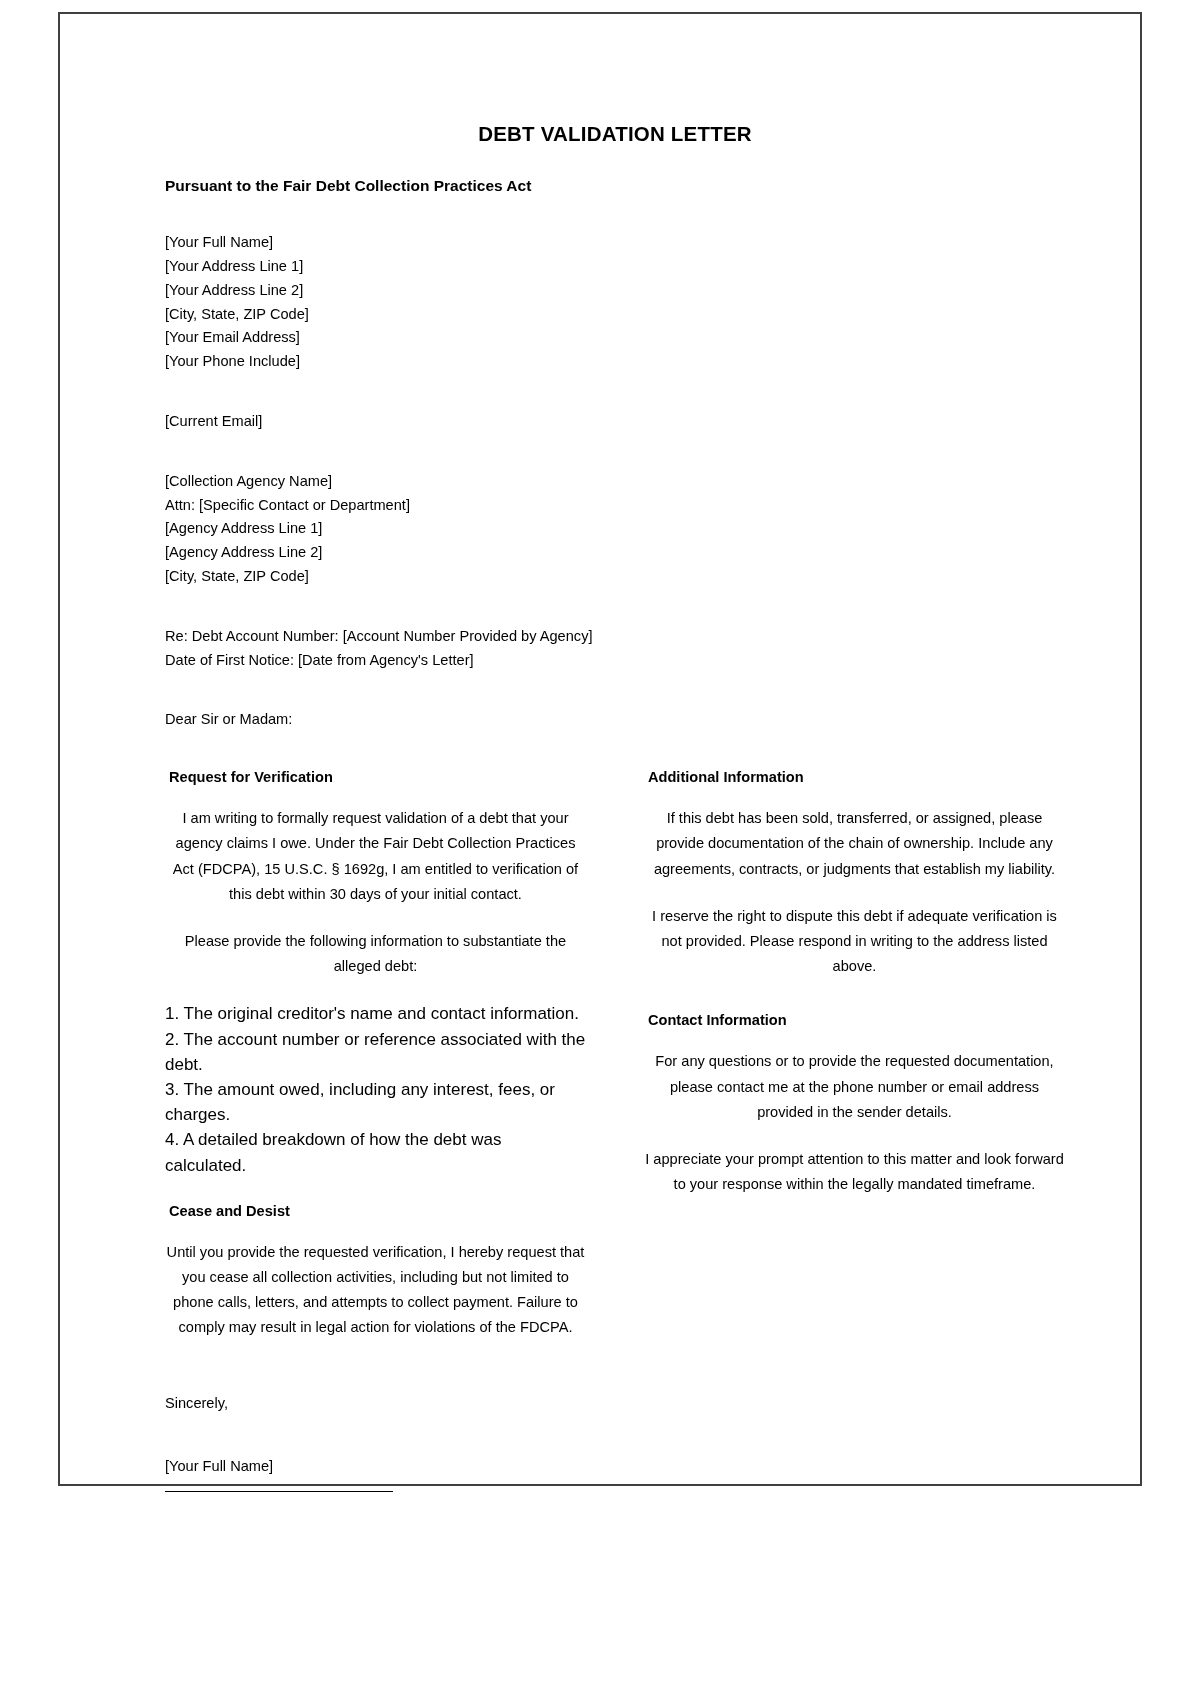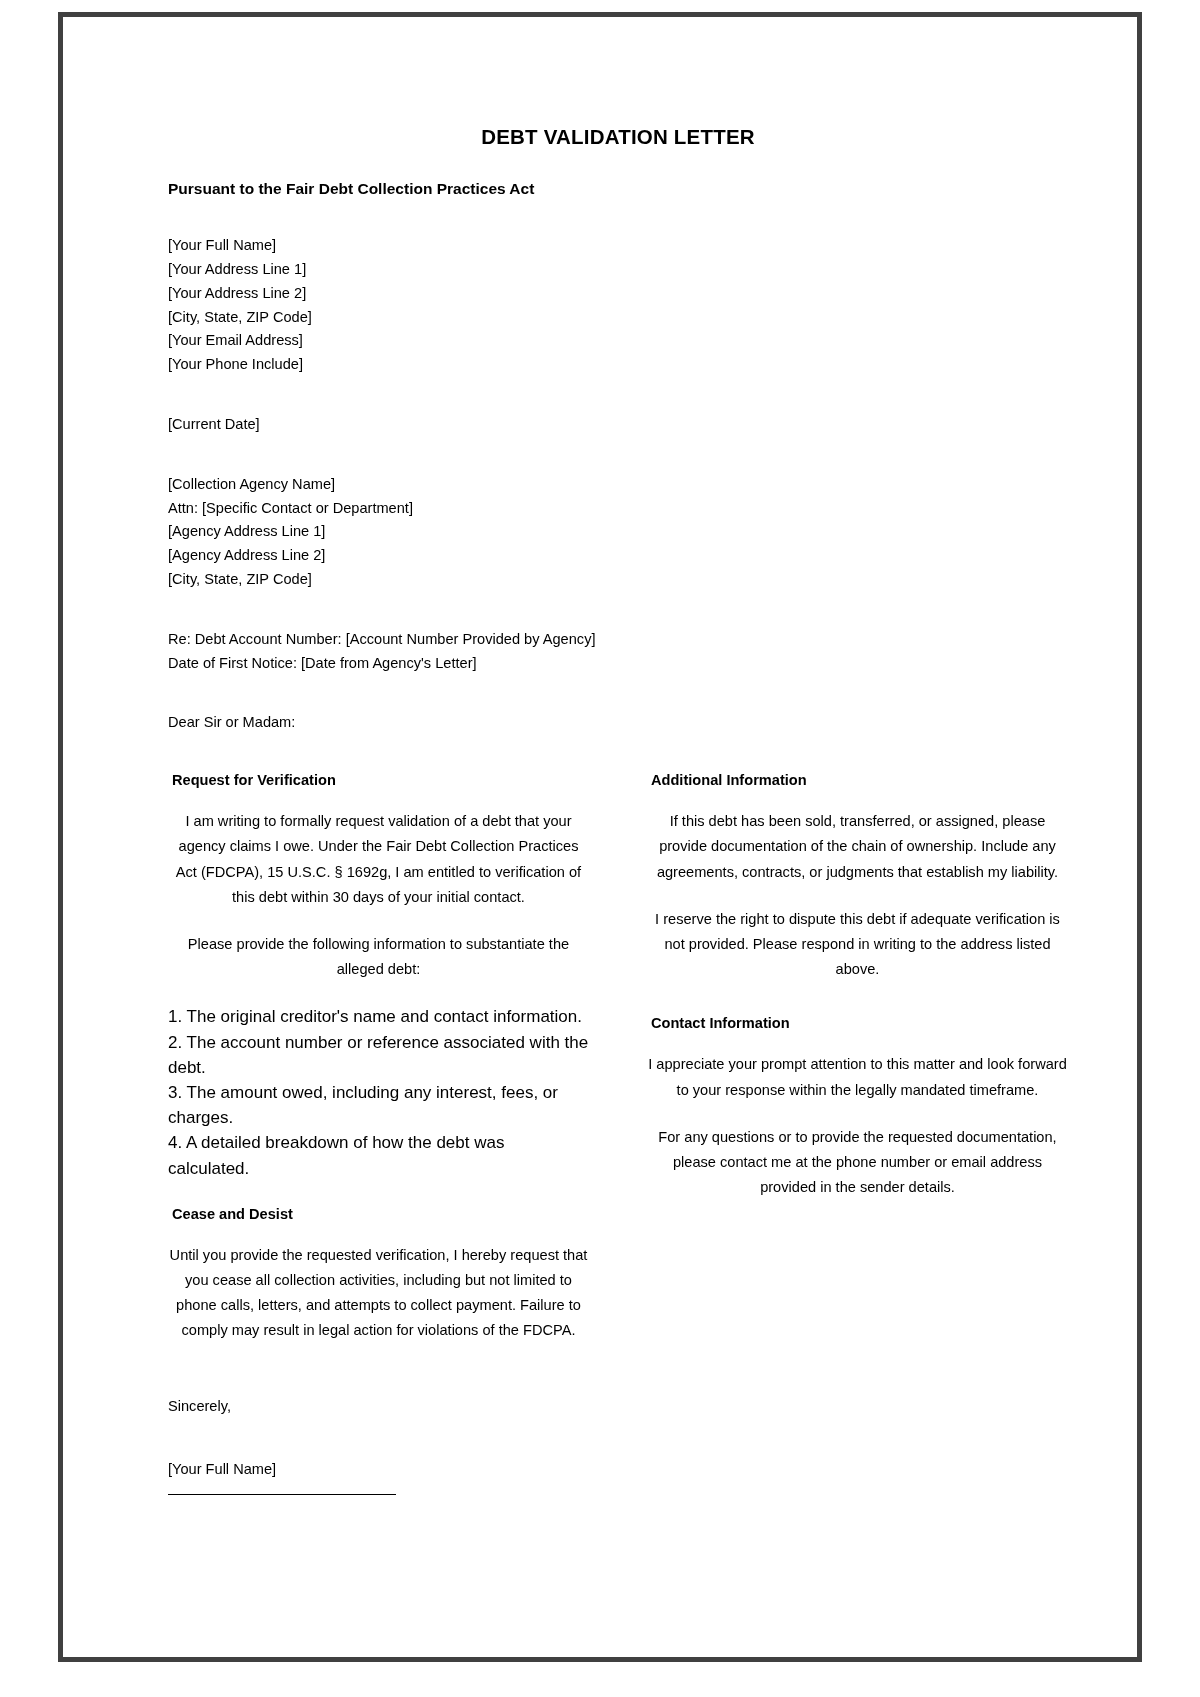--- a/index.html
+++ b/index.html
@@ -17,23 +17,23 @@
     height: 1697px;
     background: #ffffff;
     box-sizing: border-box;
     overflow: hidden;
   }
   .sheet {
     position: absolute;
     left: 58px;
     top: 12px;
     width: 1084px;
-    height: 1650px;
+    height: 1474px;
     background: #ffffff;
-    border: 5px solid #404040;
+    border: 2px solid #404040;
     box-sizing: border-box;
   }
   .content {
     position: absolute;
     left: 105px;
     top: 108px;
     width: 900px;
   }
   .doc-title {
     text-align: center;
@@ -118,21 +118,21 @@
       <div class="block">
         <div class="line">[Your Full Name]</div>
         <div class="line">[Your Address Line 1]</div>
         <div class="line">[Your Address Line 2]</div>
         <div class="line">[City, State, ZIP Code]</div>
         <div class="line">[Your Email Address]</div>
         <div class="line">[Your Phone Include]</div>
       </div>
 
       <div class="block">
-        <div class="line">[Current Date]</div>
+        <div class="line">[Current Email]</div>
       </div>
 
       <div class="block">
         <div class="line">[Collection Agency Name]</div>
         <div class="line">Attn: [Specific Contact or Department]</div>
         <div class="line">[Agency Address Line 1]</div>
         <div class="line">[Agency Address Line 2]</div>
         <div class="line">[City, State, ZIP Code]</div>
       </div>
 
@@ -159,22 +159,22 @@
           </div>
           <div class="sec-head">Cease and Desist</div>
           <p class="para">Until you provide the requested verification, I hereby request that you cease all collection activities, including but not limited to phone calls, letters, and attempts to collect payment. Failure to comply may result in legal action for violations of the FDCPA.</p>
         </div>
 
         <div class="col">
           <div class="sec-head">Additional Information</div>
           <p class="para">If this debt has been sold, transferred, or assigned, please provide documentation of the chain of ownership. Include any agreements, contracts, or judgments that establish my liability.</p>
           <p class="para">I reserve the right to dispute this debt if adequate verification is not provided. Please respond in writing to the address listed above.</p>
           <div class="sec-head spaced">Contact Information</div>
+          <p class="para">For any questions or to provide the requested documentation, please contact me at the phone number or email address provided in the sender details.</p>
           <p class="para">I appreciate your prompt attention to this matter and look forward to your response within the legally mandated timeframe.</p>
-          <p class="para">For any questions or to provide the requested documentation, please contact me at the phone number or email address provided in the sender details.</p>
         </div>
 
       </div>
 
       <div class="closing">
         <div>Sincerely,</div>
         <div class="sign-name">[Your Full Name]</div>
         <div class="sig-line"></div>
       </div>
 

